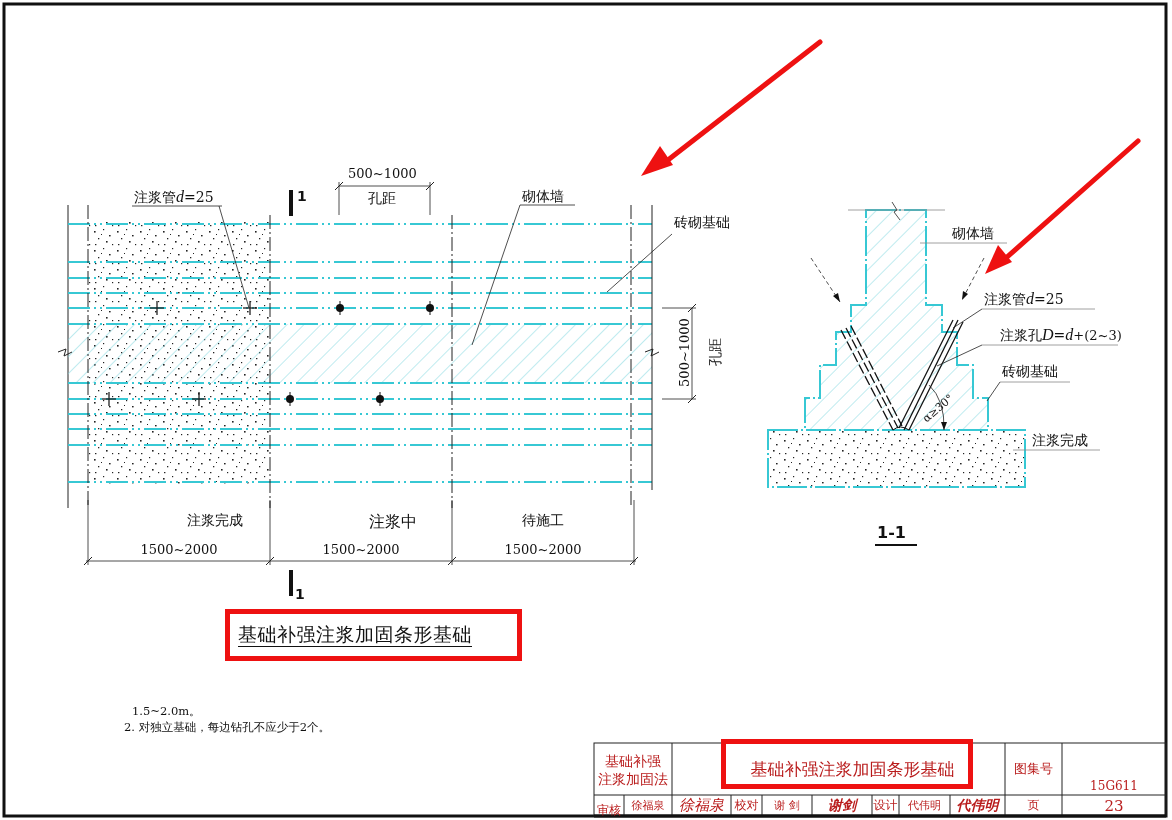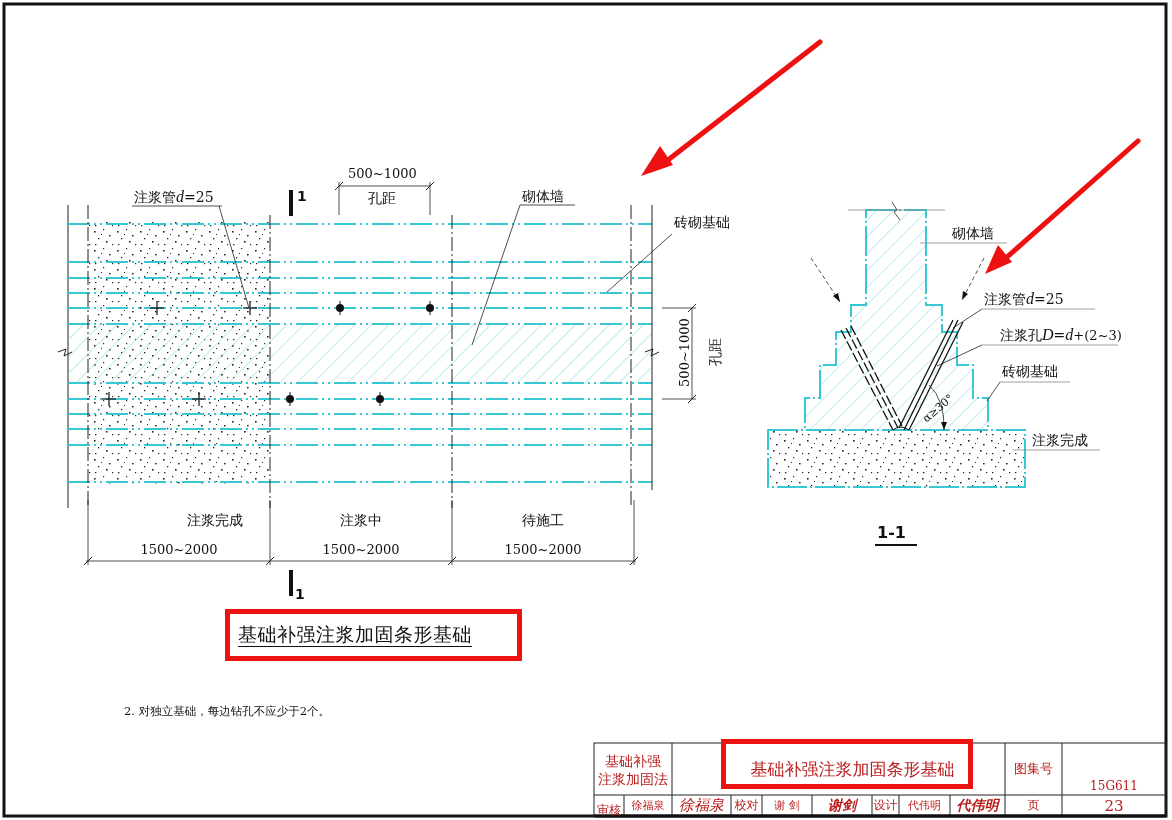--- a/index.html
+++ b/index.html
@@ -206,21 +206,21 @@
 <div class="caption" style="left:368px;top:190px;font-size:14px;font-family:'DejaVu Serif','Liberation Serif',serif;">孔距</div>
 
 <div class="caption" style="left:522px;top:188px;font-size:14px;font-family:'DejaVu Serif','Liberation Serif',serif;">砌体墙</div>
 
 <div class="caption" style="left:674px;top:214px;font-size:14px;font-family:'DejaVu Serif','Liberation Serif',serif;">砖砌基础</div>
 
 <div class="caption" style="left:644px;top:345px;font-size:13px;transform:rotate(-90deg);transform-origin:center;width:80px;text-align:center;font-family:'DejaVu Serif','Liberation Serif',serif;">500~1000</div>
 <div class="caption" style="left:696px;top:343px;font-size:14px;transform:rotate(-90deg);transform-origin:center;width:40px;text-align:center;font-family:'DejaVu Serif','Liberation Serif',serif;">孔距</div>
 
 <div class="caption" style="left:88px;width:182px;text-align:center;top:512px;font-size:14px;font-family:'DejaVu Serif','Liberation Serif',serif;margin-left:36px;">注浆完成</div>
-<div class="caption" style="left:270px;width:182px;text-align:center;top:512px;font-size:14px;font-family:'DejaVu Serif','Liberation Serif',serif;">注浆中</div>
+<div class="caption" style="left:270px;width:182px;text-align:center;top:512px;font-size:16px;font-family:'DejaVu Serif','Liberation Serif',serif;padding-left:32px;">注浆中</div>
 <div class="caption" style="left:452px;width:182px;text-align:center;top:512px;font-size:14px;font-family:'DejaVu Serif','Liberation Serif',serif;">待施工</div>
 <div class="caption" style="left:88px;width:182px;text-align:center;top:542px;font-size:13px;font-family:'DejaVu Serif','Liberation Serif',serif;">1500~2000</div>
 <div class="caption" style="left:270px;width:182px;text-align:center;top:542px;font-size:13px;font-family:'DejaVu Serif','Liberation Serif',serif;">1500~2000</div>
 <div class="caption" style="left:452px;width:182px;text-align:center;top:542px;font-size:13px;font-family:'DejaVu Serif','Liberation Serif',serif;">1500~2000</div>
 
 <div class="hl" style="left:225px;top:609px;width:297px;height:52px;"></div>
 <div class="caption" style="left:238px;top:622px;font-size:19px;text-decoration:underline;text-underline-offset:5px;letter-spacing:0.5px;">基础补强注浆加固条形基础</div>
 
 <div class="caption" style="left:952px;top:225px;font-size:14px;font-family:'DejaVu Serif','Liberation Serif',serif;">砌体墙</div>
 <div class="caption" style="left:984px;top:290px;font-size:14px;font-family:'DejaVu Serif','Liberation Serif',serif;">
@@ -230,20 +230,21 @@
   <span>注浆孔</span><i style="font-family:'Liberation Serif',serif;font-size:16px;">D</i><span>=</span><i style="font-family:'Liberation Serif',serif;font-size:16px;">d</i><span style="font-size:13px;">+(2~3)</span>
 </div>
 <div class="caption" style="left:1002px;top:363px;font-size:14px;font-family:'DejaVu Serif','Liberation Serif',serif;">砖砌基础</div>
 <div class="caption" style="left:1032px;top:432px;font-size:14px;font-family:'DejaVu Serif','Liberation Serif',serif;">注浆完成</div>
 <div class="caption" style="left:920px;top:402px;font-size:11px;transform:rotate(-40deg);font-family:'DejaVu Serif','Liberation Serif',serif;">
   <span>α≥</span><span>30°</span>
 </div>
 <div class="caption" style="left:877px;top:523px;font-size:16px;font-weight:bold;">1-1</div>
 
 <div class="notes">
+  <div style="padding-left:36px;"><span>1.5~2.0m。</span></div>
   <div style="padding-left:28px;"><span>2. 对独立基础，每边钻孔不应少于2个。</span></div>
 </div>
 
 <div class="tb-cell" style="left:594px;top:745px;width:78px;height:50px;flex-direction:column;font-size:14px;line-height:18px;">
   <span>基础补强</span>
   <span>注浆加固法</span>
 </div>
 <div class="tb-cell sans" style="left:672px;top:743px;width:333px;height:52px;font-size:17px;padding-left:28px;">基础补强注浆加固条形基础</div>
 <div class="hl" style="left:721px;top:739px;width:252px;height:50px;"></div>
 <div class="tb-cell" style="left:1005px;top:743px;width:57px;height:52px;font-size:13px;">图集号</div>

